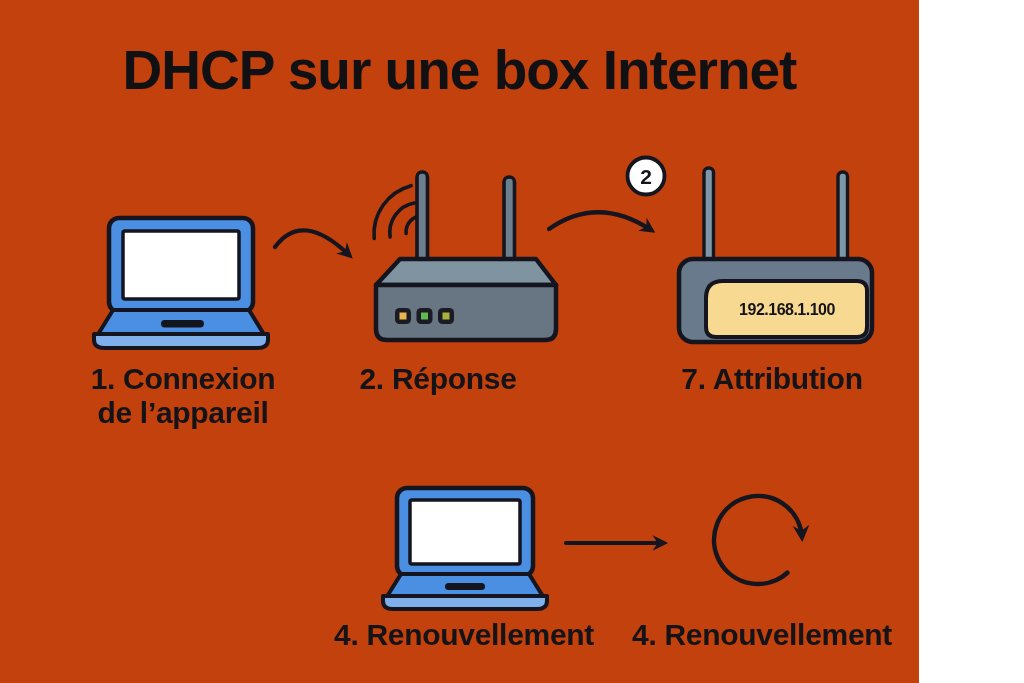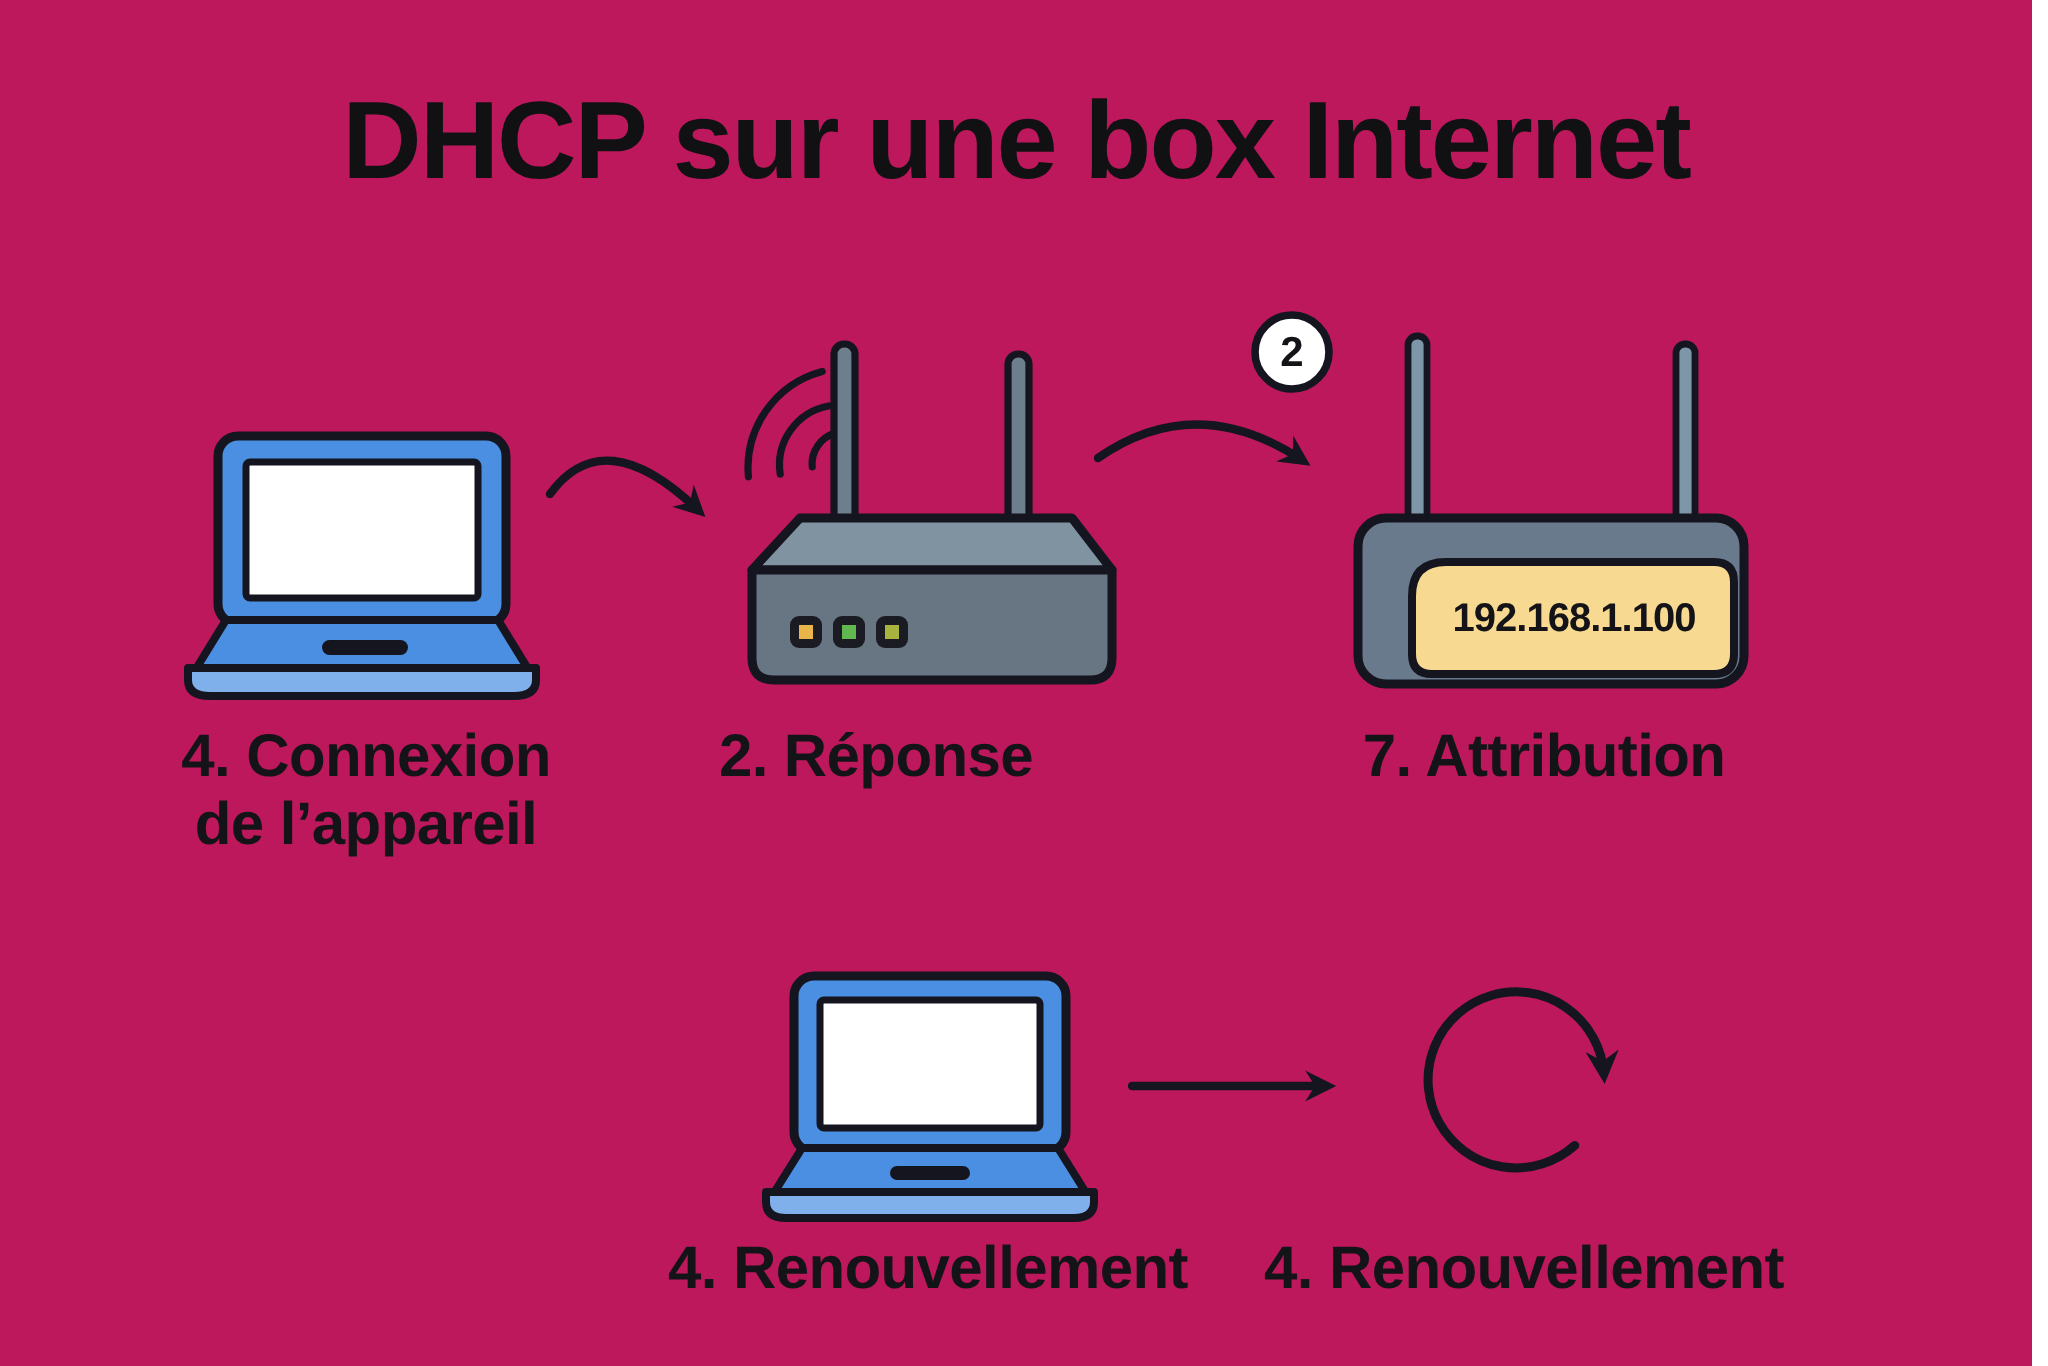--- a/index.html
+++ b/index.html
@@ -1,19 +1,19 @@
 <!DOCTYPE html>
 <html><head>
 <meta charset="utf-8">
 <style>
   html,body{margin:0;padding:0;background:#ffffff;}
   .canvas{
     position:relative;
-    width:1016px;height:683px;
-    background:#be185d;
+    width:919px;height:683px;
+    background:#c2410c;
     overflow:hidden;
     font-family:"Liberation Sans", sans-serif;
   }
   .title{
     position:absolute;
     top:38px;left:0;width:100%;
     text-align:center;
     font-size:55px;
     font-weight:700;
     letter-spacing:-1px;
@@ -28,21 +28,21 @@
     font-size:30px;
     line-height:34px;
     letter-spacing:-0.3px;
     color:#141418;
     white-space:nowrap;
   }
   .ip-text{
     position:absolute;
     transform:translate(-50%,-50%);
     font-weight:700;
-    font-size:20px;
+    font-size:16px;
     letter-spacing:-0.5px;
     color:#141418;
     white-space:nowrap;
   }
   .badge-text{
     position:absolute;
     transform:translate(-50%,-50%);
     font-weight:700;
     font-size:21px;
     color:#141418;
@@ -115,21 +115,21 @@
     <path d="M566 543 L 663 543" fill="none" stroke="#15151f" stroke-width="4.2" stroke-linecap="round" marker-end="url(#ah)"></path>
 
     <path d="M787.4 572.7 A 44 44 0 1 1 801.9 536.5" fill="none" stroke="#15151f" stroke-width="4.5" stroke-linecap="round" marker-end="url(#ah)"></path>
   </svg>
 
   <div class="badge-text" style="left:646px;top:177px;">2</div>
 
   <div class="ip-text" style="left:787px;top:310px;">192.168.1.100</div>
 
   <div class="label" style="left:183px;top:362px;">
-    <div>4. Connexion</div>
+    <div>1. Connexion</div>
     <div>de l’appareil</div>
   </div>
 
   <div class="label" style="left:438px;top:362px;">
     <div>2. Réponse</div>
   </div>
 
   <div class="label" style="left:772px;top:362px;">
     <div>7. Attribution</div>
   </div>

